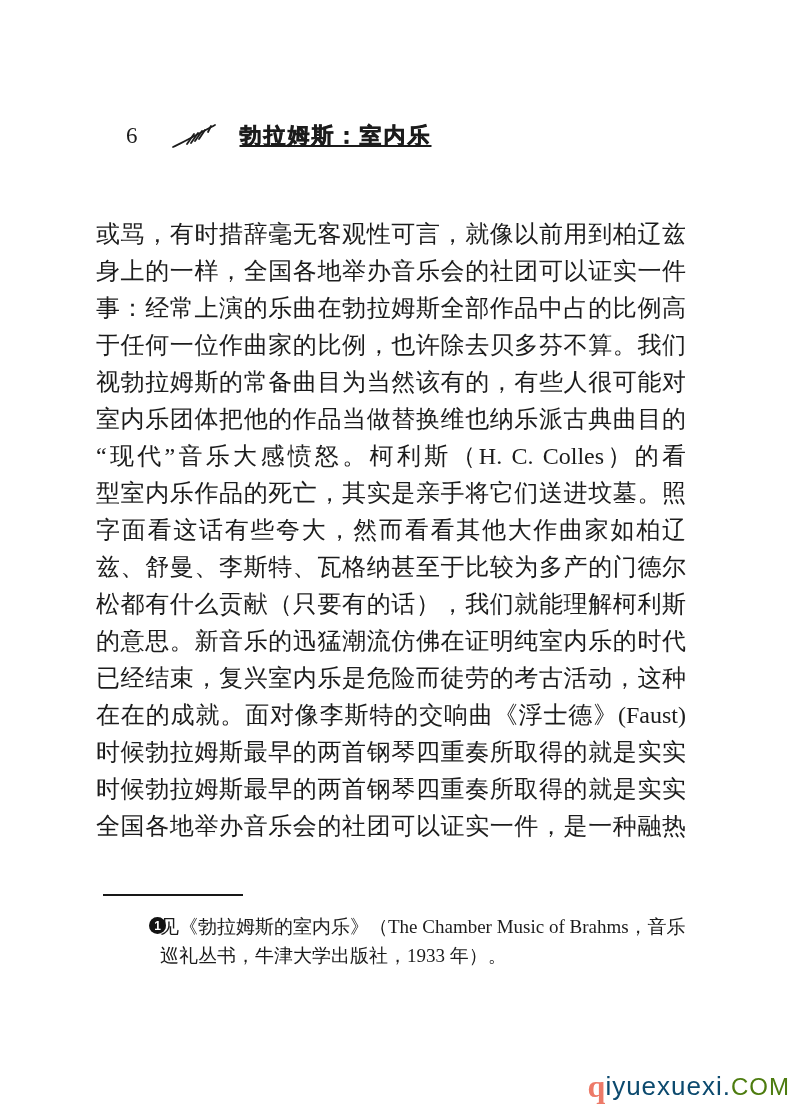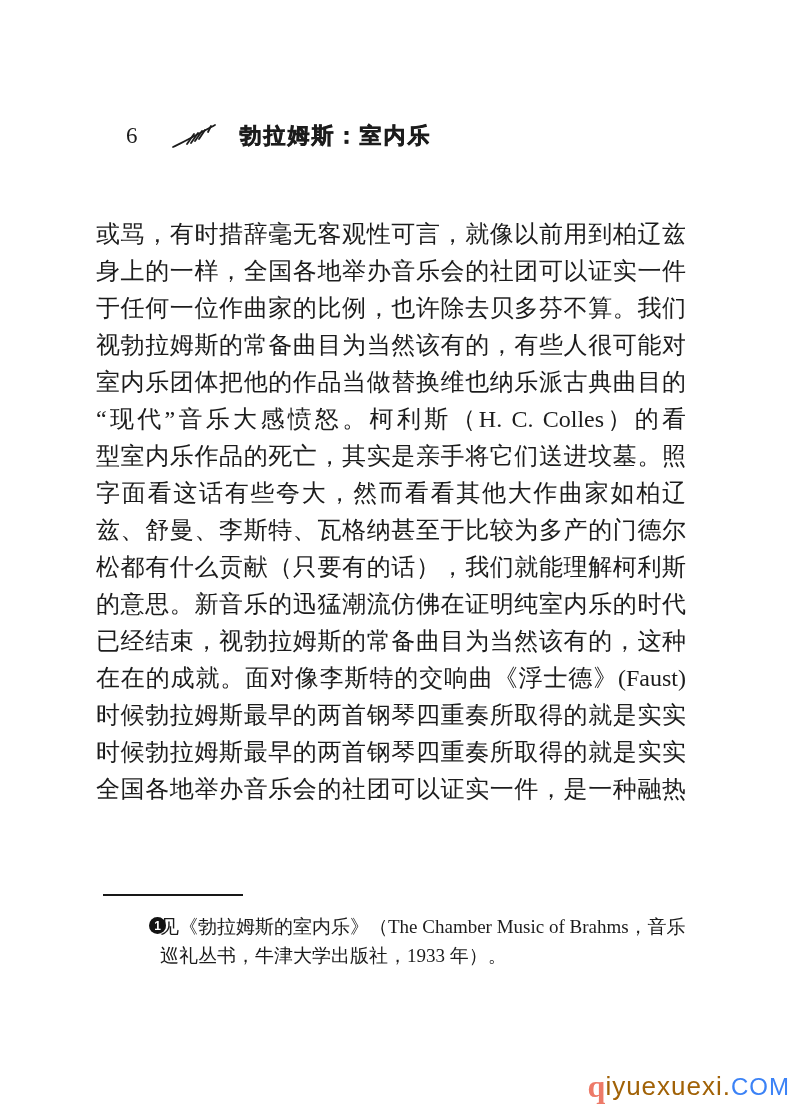--- a/index.html
+++ b/index.html
@@ -37,20 +37,21 @@
     margin-left: 32px;
     width: 48px;
     height: 28px;
   }
   .chapter-title {
     margin-left: 22px;
     font-family: "Liberation Sans", "DejaVu Sans", sans-serif;
     font-weight: bold;
     font-size: 22px;
     letter-spacing: 2px;
+    text-decoration: underline;
     -webkit-text-stroke: 0.6px #1c1c1c;
   }
 
   
   .body-text {
     position: absolute;
     left: 96px;
     top: 216px;
     width: 590px;
     font-size: 24px;
@@ -116,26 +117,26 @@
   }
   .wm-q {
     font-family: "Liberation Serif", "DejaVu Serif", serif;
     font-weight: bold;
     font-size: 32px;
     color: #ed7a68;
     vertical-align: -2px;
   }
   .wm-rest {
     font-size: 26px;
-    color: #a16207;
+    color: #0c4a6e;
     letter-spacing: 1px;
   }
   .wm-tld {
     font-size: 24px;
-    color: #3b82f6;
+    color: #4d7c0f;
     letter-spacing: 1px;
   }
 </style>
 </head>
 <body>
 
 <div class="page">
 
   <header class="page-header">
     <span class="page-number">6</span>
@@ -148,30 +149,31 @@
         <path d="M29 17 L 35 8"></path>
         <path d="M38 10 L 41 4"></path>
       </g>
     </svg>
     <span class="chapter-title">勃拉姆斯：室内乐</span>
   </header>
 
   <main class="body-text">
       <div class="text-line">或骂，有时措辞毫无客观性可言，就像以前用到柏辽兹</div>
       <div class="text-line">身上的一样，全国各地举办音乐会的社团可以证实一件</div>
+      <div class="text-line">事：经常上演的乐曲在勃拉姆斯全部作品中占的比例高</div>
       <div class="text-line">于任何一位作曲家的比例，也许除去贝多芬不算。我们</div>
       <div class="text-line">视勃拉姆斯的常备曲目为当然该有的，有些人很可能对</div>
       <div class="text-line">室内乐团体把他的作品当做替换维也纳乐派古典曲目的</div>
       <div class="text-line">“现代”音乐大感愤怒。柯利斯（H. C. Colles）的看</div>
       <div class="text-line">型室内乐作品的死亡，其实是亲手将它们送进坟墓。照</div>
       <div class="text-line">字面看这话有些夸大，然而看看其他大作曲家如柏辽</div>
       <div class="text-line">兹、舒曼、李斯特、瓦格纳甚至于比较为多产的门德尔</div>
       <div class="text-line">松都有什么贡献（只要有的话），我们就能理解柯利斯</div>
       <div class="text-line">的意思。新音乐的迅猛潮流仿佛在证明纯室内乐的时代</div>
-      <div class="text-line">已经结束，视勃拉姆斯的常备曲目为当然该有的，这种</div>
+      <div class="text-line">已经结束，复兴室内乐是危险而徒劳的考古活动，这种</div>
       <div class="text-line">在在的成就。面对像李斯特的交响曲《浮士德》(Faust)</div>
       <div class="text-line">时候勃拉姆斯最早的两首钢琴四重奏所取得的就是实实</div>
       <div class="text-line">时候勃拉姆斯最早的两首钢琴四重奏所取得的就是实实</div>
       <div class="text-line">全国各地举办音乐会的社团可以证实一件，是一种融热</div>
     </main>
 
   <div class="footnote-divider"></div>
 
   <div class="footnote">
     <span class="footnote-marker">1</span>

